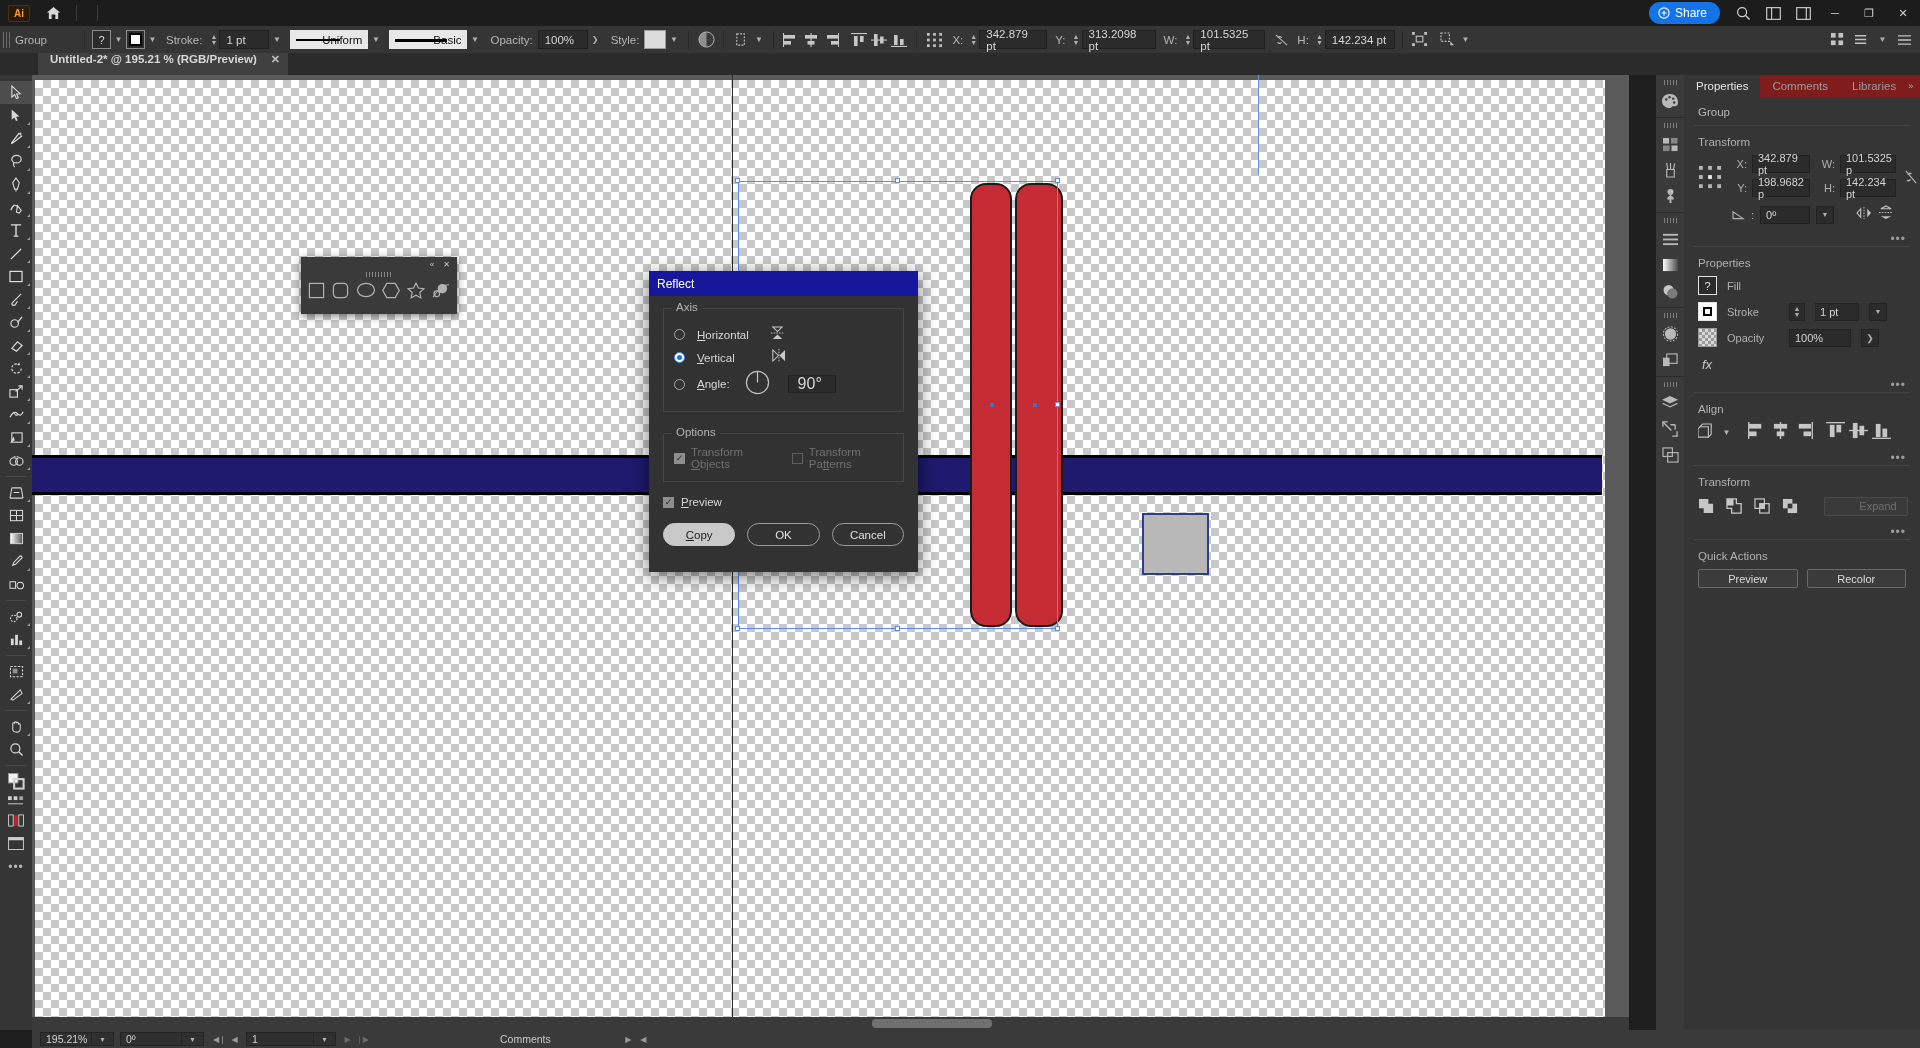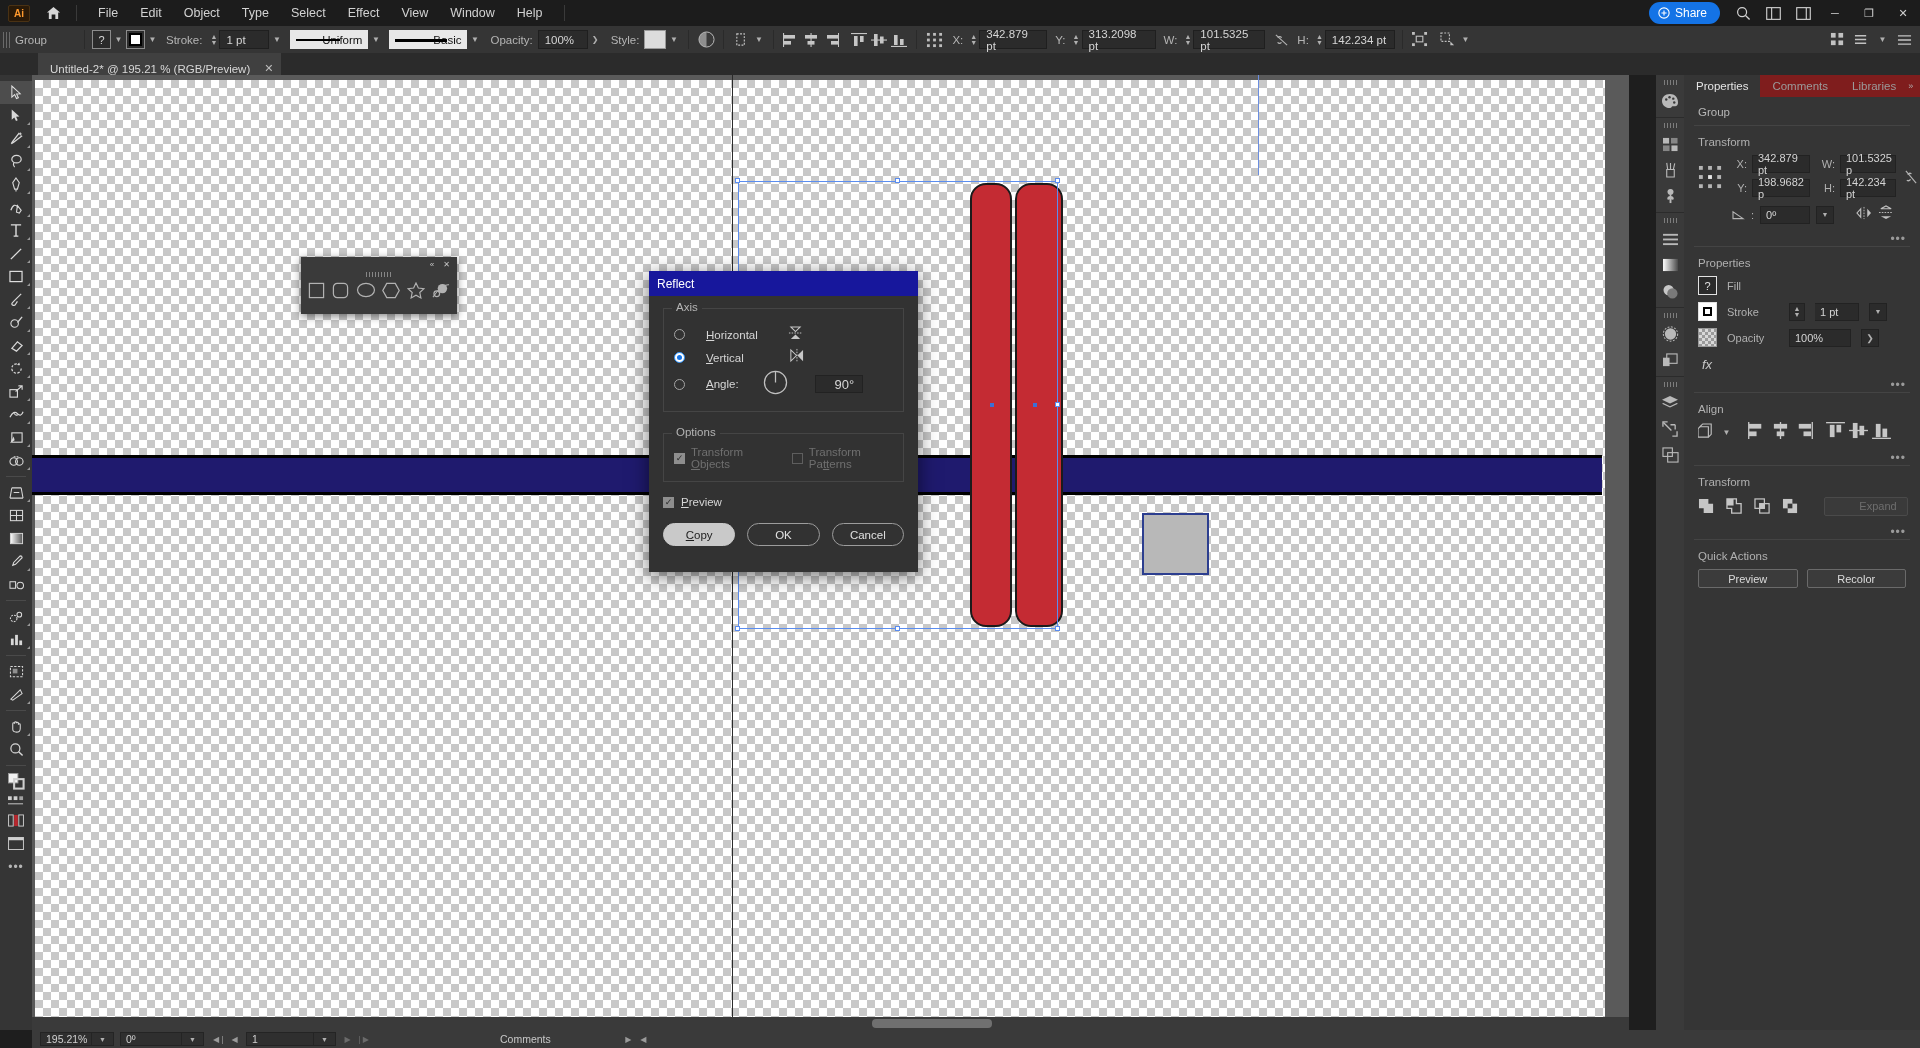--- a/index.html
+++ b/index.html
@@ -40,21 +40,21 @@
   .wide-field{ background:#e8e8e8; color:#111; height:19px; display:flex; align-items:center;
     justify-content:flex-end; padding:0 6px; font-size:11.5px; position:relative; }
   .wide-field .line{ position:absolute; left:6px; top:9px; height:2px; background:#000; }
   .pill{ width:22px; height:19px; background:#dcdcdc; border:1px solid #9a9a9a; }
   .align-ic{ width:20px; height:20px; display:flex; align-items:center; justify-content:center; }
   .cb-right{ margin-left:auto; display:flex; align-items:center; padding-right:6px; gap:4px;}
 
   
   .tabbar{ position:absolute; left:0; top:53px; width:1920px; height:22px; background:#2b2b2b; }
   .doc-tab{ position:absolute; left:38px; top:0; height:22px; background:#404040; display:flex;
-    align-items:flex-end; padding:0 8px 0 12px; gap:14px; font-size:11.5px; color:#d8d8d8; }
+    align-items:flex-start; padding:0 8px 0 12px; gap:14px; font-size:11.5px; color:#d8d8d8;font-weight:bold; }
   .doc-tab .x{ font-size:11px; color:#bdbdbd; }
 
   
   .toolbar{ position:absolute; left:0; top:75px; width:32px; height:955px; background:#353535;
     padding-top:6px; }
   .tool{ width:32px; height:23px; display:flex; align-items:center; justify-content:center; position:relative;}
   .tool.sel{ background:#4d4d4d; }
   .tool .tri{ position:absolute; right:2px; bottom:2px; width:0;height:0;
     border-left:3px solid transparent; border-bottom:3px solid #9a9a9a; }
   .tool svg{ display:block; }
@@ -130,63 +130,52 @@
   .pf-ic{ width:28px;height:22px;display:flex;align-items:center;justify-content:center;}
 
   
   .dialog{ position:absolute; left:649px; top:271px; width:269px; height:301px; background:#323232;
      box-shadow:0 4px 18px rgba(0,0,0,.55); }
   .dlg-title{ height:25px; background:#17179c; color:#fff; font-size:12px; display:flex; align-items:center;
      padding-left:8px; }
   .dlg-body{ padding:12px 14px 0 14px; }
   .group{ border:1px solid #454545; position:relative; padding:14px 10px 12px 10px; }
   .group-lbl{ position:absolute; left:8px; top:-8px; background:#323232; padding:0 4px; font-size:11.5px; color:#b4b4b4; }
-  .radio-row{ display:flex; align-items:center; gap:21px; height:23px; }
+  .radio-row{ display:flex; align-items:center; gap:12px; height:23px; }
   .radio{ width:11px; height:11px; border-radius:50%; border:1px solid #a5a5a5; background:#323232;
      display:inline-block; position:relative; flex:none;}
   .radio.on{ border-color:#2b8ef5; background:#fff; }
   .radio.on::after{ content:""; position:absolute; left:2px; top:2px; width:5px; height:5px; border-radius:50%; background:#1473e6;}
   .rlabel{ font-size:11.5px; color:#d6d6d6; }
   .rlabel u{ text-decoration:underline; }
   .chk{ width:11px; height:11px; border:1px solid #9a9a9a; background:#323232; display:inline-flex;
      align-items:center; justify-content:center; flex:none; }
   .chk.on{ background:#8e8e8e; border-color:#8e8e8e; color:#2a2a2a; font-size:9px; }
   .chk.dis{ border-color:#5e5e5e; }
   .dim{ color:#6f6f6f; }
   .angle-field{ width:48px; height:18px; background:#2b2b2b; border:1px solid #222; color:#d6d6d6;
-     font-size:13px; display:flex; align-items:center; padding:0 19px;}
+     font-size:16px; display:flex; align-items:center; padding:0 9px;}
   .btnrow{ display:flex; gap:12px; justify-content:center; padding-top:15px; }
   .dbtn{ width:77px; height:23px; border-radius:12px; display:flex; align-items:center; justify-content:center;
      font-size:11.5px; border:1px solid #9c9c9c; background:#323232; color:#e0e0e0;}
   .dbtn.primary{ background:#c9c9c9; color:#1d1d1d; border-color:#c9c9c9; }
 </style>
 </head>
 <body>
 
 <div class="app">
 
   <div class="menubar">
     <div class="ai-logo">Ai</div>
     <div class="home-ic">
       <svg width="15" height="14" viewBox="0 0 16 15">
           <path d="M8 1 L15 7 L13 7 L13 14 L10 14 L10 9 L6 9 L6 14 L3 14 L3 7 L1 7 Z" fill="#d6d6d6"></path>
         </svg>
     </div>
     <div class="vsep"></div>
-    <div class="menu-items">
-      <span>File</span>
-      <span>Edit</span>
-      <span>Object</span>
-      <span>Type</span>
-      <span>Select</span>
-      <span>Effect</span>
-      <span>View</span>
-      <span>Window</span>
-      <span>Help</span>
-    </div>
     <div class="vsep"></div>
 
     <div class="menu-right">
       <div class="share-btn">
         <svg width="12" height="12" viewBox="0 0 14 14">
             <circle cx="7" cy="7" r="6" fill="none" stroke="#fff" stroke-width="1.3"></circle>
             <path d="M4 7 h6 M7 4 v6" stroke="#fff" stroke-width="1.3"></path>
           </svg>
         <span>Share</span>
       </div>

